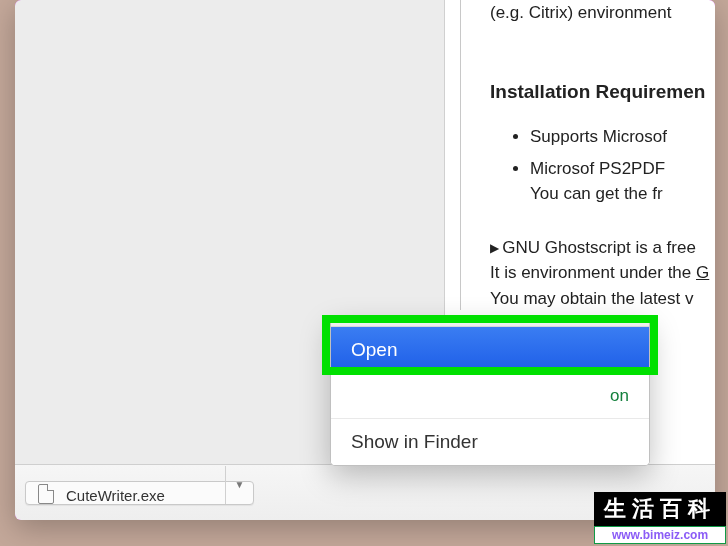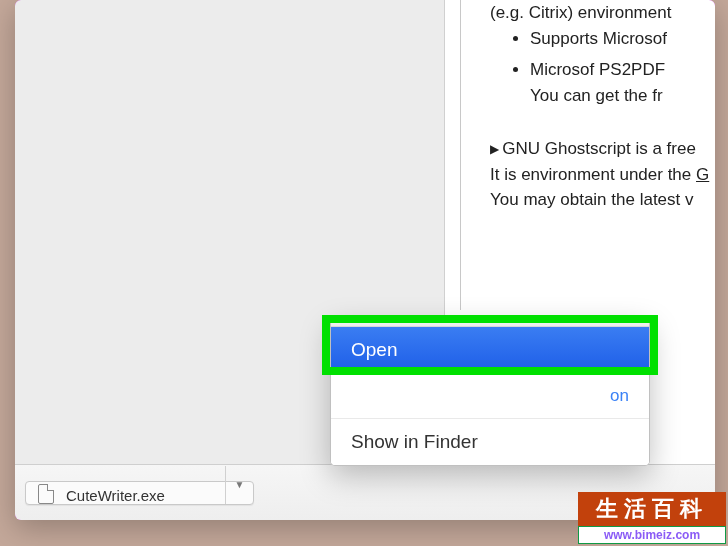--- a/index.html
+++ b/index.html
@@ -144,21 +144,21 @@
       border-bottom: 1px solid #e9e9e9;
       background: #fff;
     }
     .menu-item:last-child { border-bottom: none; }
     .menu-item.selected {
       background: linear-gradient(#3a7df2, #1e5ee8);
       color: #fff;
     }
     .menu-item .trailing {
       margin-left: auto;
-      color: #3b82f6;
+      color: #15803d;
       font-size: 17px;
     }
 
     .highlight-box {
       position: absolute;
       left: 322px;
       top: 315px;
       width: 336px;
       height: 60px;
       border: 8px solid #00e000;
@@ -167,46 +167,47 @@
     }
 
     .watermark {
       position: absolute;
       right: 2px;
       bottom: 2px;
       z-index: 100;
       text-align: center;
     }
     .wm-top {
-      background: #c2410c;
+      background: #000000;
       color: #fff;
       font-size: 22px;
       font-weight: bold;
       letter-spacing: 6px;
-      padding: 2px 18px;
+      padding: 2px 10px;
       font-family: "SimHei", sans-serif;
     }
     .wm-bottom {
       background: #fff;
       color: #8b5cf6;
       font-size: 12px;
       font-weight: bold;
       padding: 1px 6px;
       border: 1px solid #0f9a46;
     }
   </style>
 </head>
 <body>
 
 <div class="browser-window">
   <div class="content-area">
     <div class="left-panel"></div>
     <div class="right-panel">
       <div class="page-content">
         <p class="p1">(e.g. Citrix) environment</p>
+        <p class="h2">Installation Requiremen</p>
         <ul>
           <li>Supports Microsof</li>
           <li>
             <span>Microsof PS2PDF</span><br>
             <span>You can get the fr</span>
           </li>
         </ul>
         <div class="gnu-block">
           <span class="tri">▶</span><span>GNU Ghostscript is a free</span><br>
           <span>It is environment under the </span><span class="underline-fragment">G</span><br>

